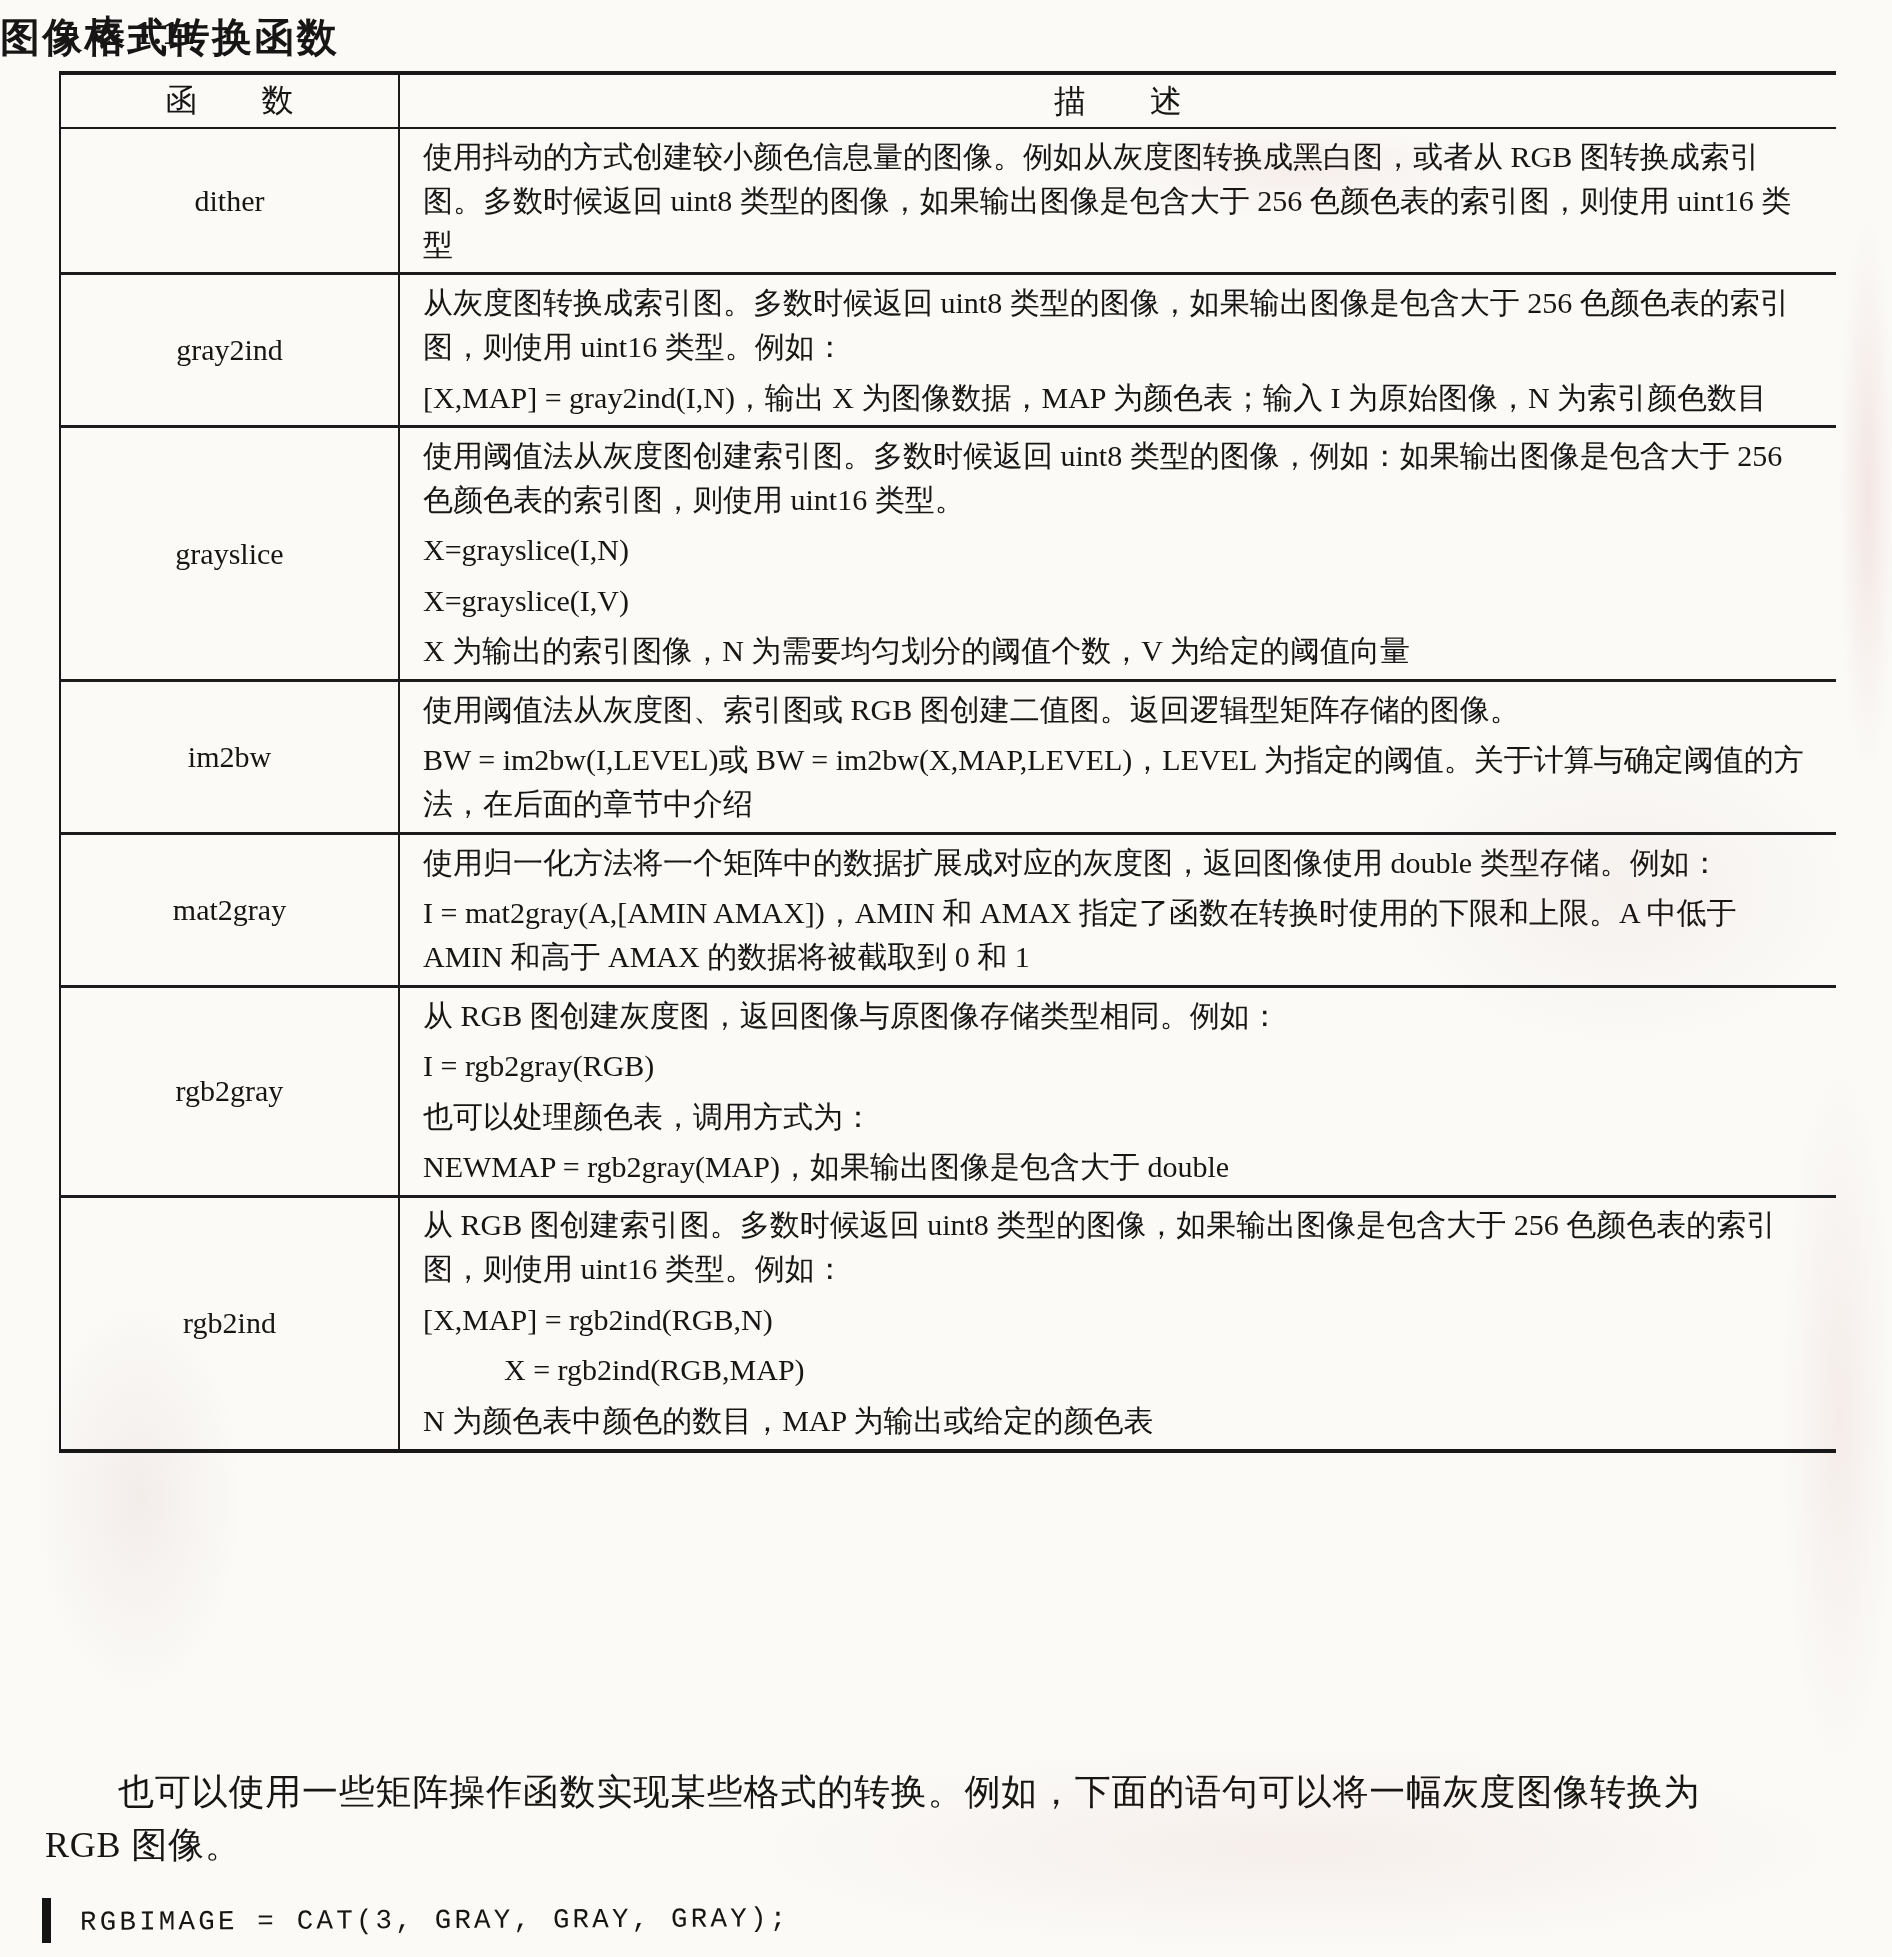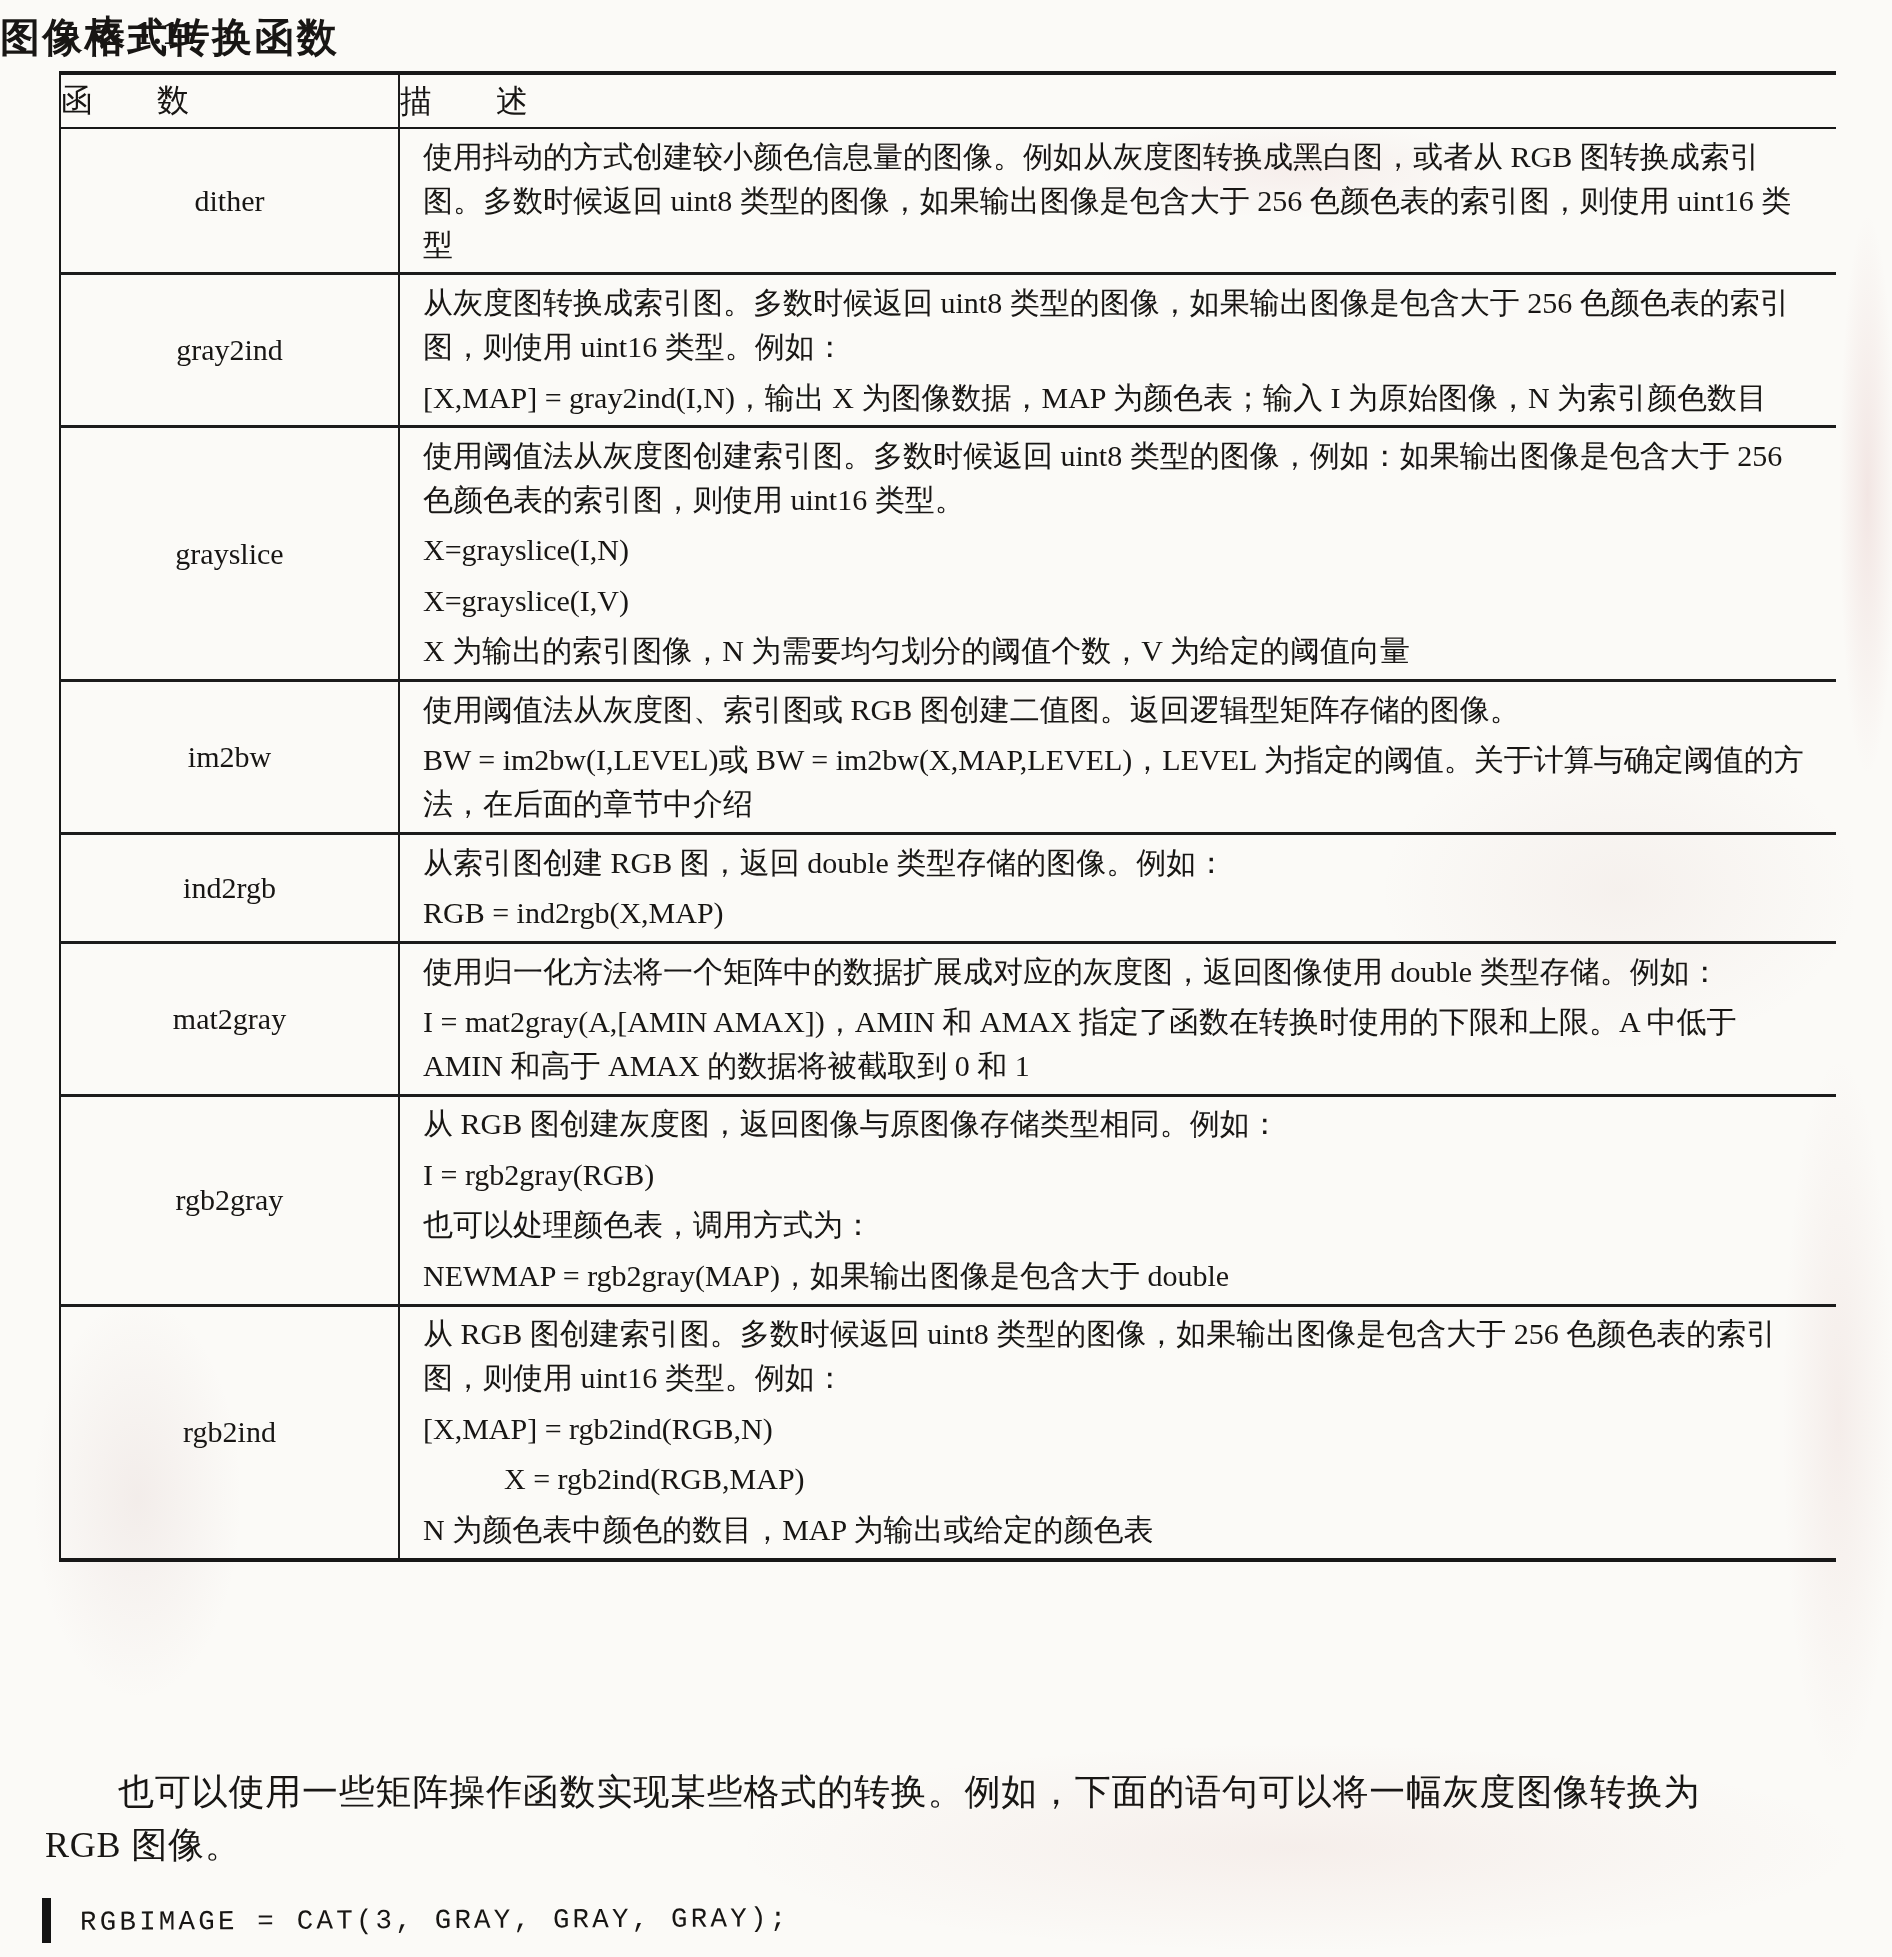--- a/index.html
+++ b/index.html
@@ -79,21 +79,21 @@
     font-size: 30px;
   }
   .desc-col {
     padding: 5.7px 27.5px 5.7px 23px;
     font-size: 30px;
     line-height: 44px;
   }
   .head-row .t-cell {
     border-bottom: 2.4px solid #181818;
     height: 52px;
-    text-align: left;
+    text-align: center;
     font-size: 32px;
     padding: 0;
   }
   .desc-col p { margin: 0 0 6.5px 0; }
   .desc-col p:last-child { margin-bottom: 0; }
   .desc-col p.indent2 { padding-left: 81px; }
 
   .after-text {
     position: absolute;
     top: 1730px;
@@ -176,27 +176,20 @@
 
   <div class="t-row">
     <div class="t-cell func-col">im2bw</div>
     <div class="t-cell desc-col">
       <p>使用阈值法从灰度图、索引图或 RGB 图创建二值图。返回逻辑型矩阵存储的图像。</p>
       <p>BW = im2bw(I,LEVEL)或 BW = im2bw(X,MAP,LEVEL)，LEVEL 为指定的阈值。关于计算与确定阈值的方法，在后面的章节中介绍</p>
     </div>
   </div>
 
 
-  <div class="t-row">
-    <div class="t-cell func-col">ind2rgb</div>
-    <div class="t-cell desc-col">
-      <p>从索引图创建 RGB 图，返回 double 类型存储的图像。例如：</p>
-      <p>RGB = ind2rgb(X,MAP)</p>
-    </div>
-  </div>
 
   <div class="t-row">
     <div class="t-cell func-col">mat2gray</div>
     <div class="t-cell desc-col">
       <p>使用归一化方法将一个矩阵中的数据扩展成对应的灰度图，返回图像使用 double 类型存储。例如：</p>
       <p>I = mat2gray(A,[AMIN AMAX])，AMIN 和 AMAX 指定了函数在转换时使用的下限和上限。A 中低于 AMIN 和高于 AMAX 的数据将被截取到 0 和 1</p>
     </div>
   </div>
 
   <div class="t-row">

